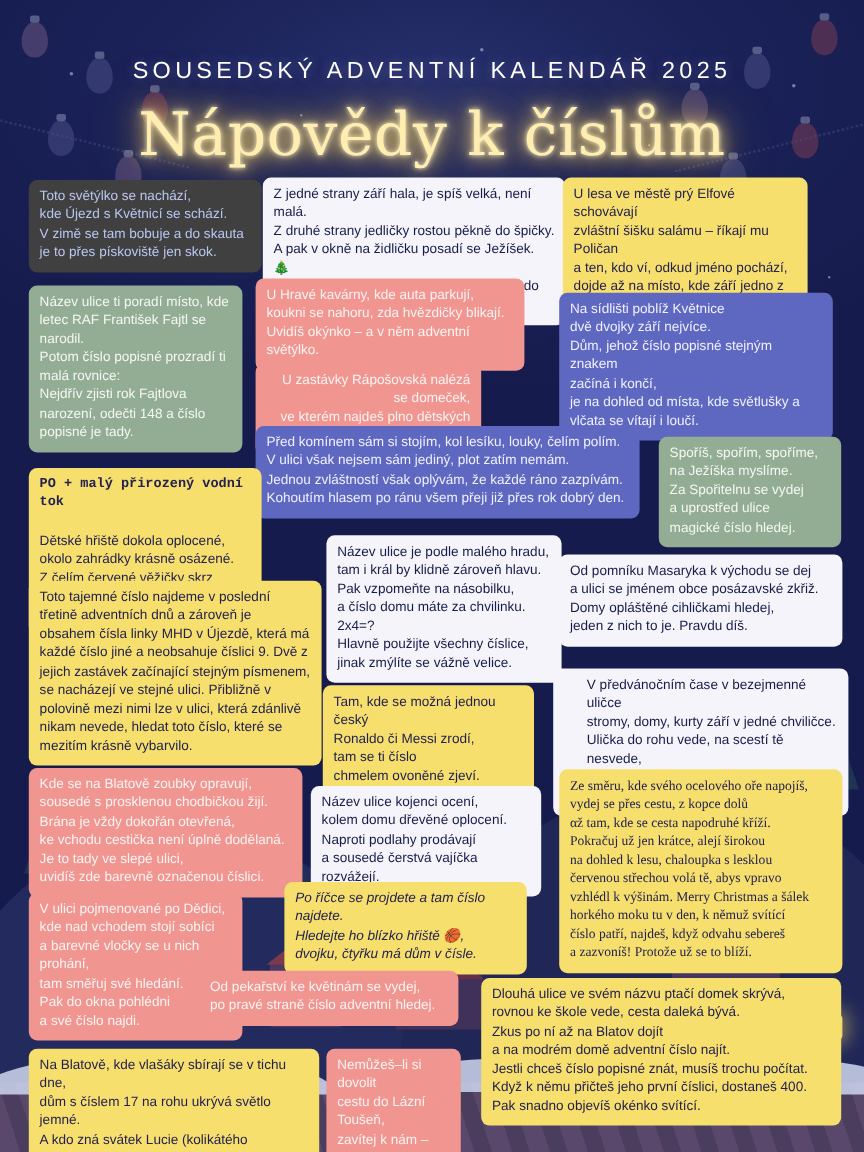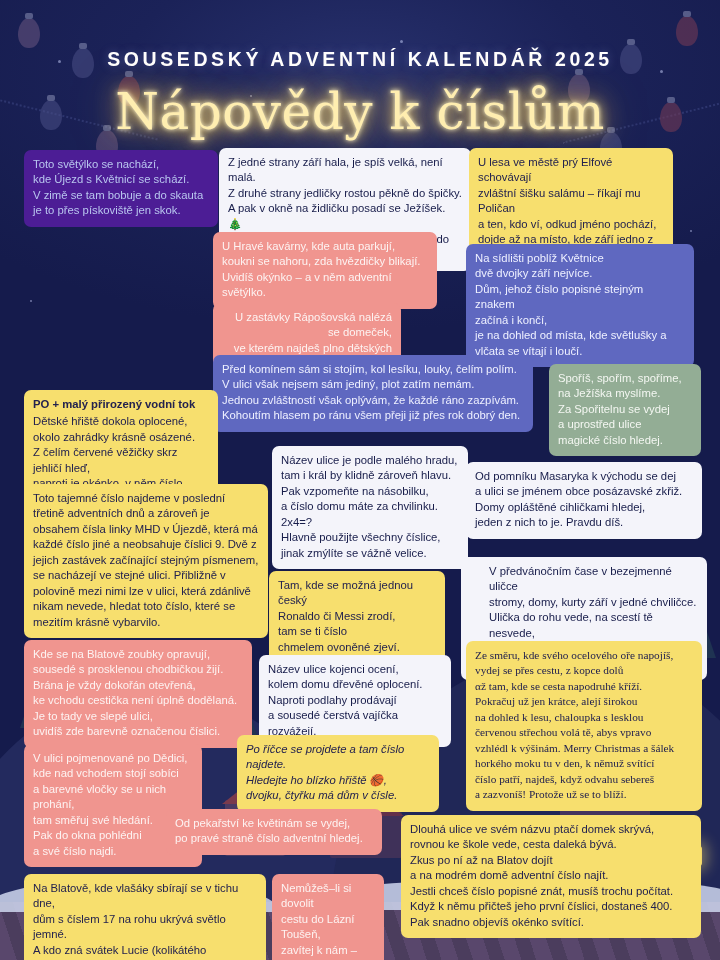--- a/index.html
+++ b/index.html
@@ -93,21 +93,21 @@
   }
 
   
   #header {
     position: relative; z-index: 3;
     padding-top: 48px; text-align: center;
   }
   #kicker {
     color: #ffffff;
     font-size: 19.5px;
-    font-weight: bold;
+    font-weight: normal;
     letter-spacing: 3.6px;
     text-shadow: 0 0 10px rgba(160,180,255,.35);
   }
   #title {
     margin-top: 12px;
     font-family: "DejaVu Serif", serif;
     font-size: 50px;
     color: #ffeeb0;
     letter-spacing: .5px;
     text-shadow:
@@ -121,29 +121,29 @@
   #clues { position: absolute; inset: 0; z-index: 4; }
 
   .clue {
     position: absolute;
     padding: 7px 9px 8px 9px;
     font-size: 11.3px;
     line-height: 1.37;
     border-radius: 7px;
     white-space: pre-line;
   }
-  .clue .hdr { font-weight: bold; display:block; margin-bottom:2px; }
+  .clue .hdr { font-weight: bold; display:block; margin-bottom:16px;font-family:Liberation Mono, monospace; }
 
   
   .c-white  { background:#f4f4fa; color:#171c4a; }
   .c-yellow { background:#f7df6e; color:#23224e; }
   .c-pink   { background:#f0958f; color:#fdf3f2; }
   .c-green  { background:#93ad95; color:#f4f7f2; }
   .c-blue   { background:#5f68c0; color:#eef0ff; }
-  .c-navy   { background:#4c1d95; color:#b9c6ef; }
+  .c-navy   { background:#404040; color:#b9c6ef; }
 </style>
 </head>
 <body>
 
 <div id="scene">
   <div class="bg-sky"></div>
 
   <div class="star" style="left:58px;  top:60px;  width:3px; height:3px;"></div>
   <div class="star" style="left:120px; top:150px; width:2px; height:2px;"></div>
   <div class="star" style="left:250px; top:95px;  width:2px; height:2px;"></div>
@@ -218,20 +218,28 @@
   <div class="clue c-white" style="left:219px; top:148px; width:252px;"><span>Z jedné strany září hala, je spíš velká, není malá.
 Z druhé strany jedličky rostou pěkně do špičky.
 A pak v okně na židličku posadí se Ježíšek. 🎄
 Hádej, hádej, hlavo chytrá. Sníh se snáší do šišek.</span></div>
   <div class="clue c-yellow" style="left:469px; top:148px; width:204px;"><span>U lesa ve městě prý Elfové schovávají
 zvláštní šišku salámu – říkají mu Poličan
 a ten, kdo ví, odkud jméno pochází,
 dojde až na místo, kde září jedno z čísel
 adventního kouzelného putování.</span></div>
 
+  <div class="clue c-green" style="left:24px;  top:238px; width:178px;"><span>Název ulice ti poradí místo, kde
+letec RAF František Fajtl se
+narodil.
+Potom číslo popisné prozradí ti
+malá rovnice:
+Nejdřív zjisti rok Fajtlova
+narození, odečti 148 a číslo
+popisné je tady.</span></div>
   <div class="clue c-pink" style="left:213px; top:232px; width:224px;"><span>U Hravé kavárny, kde auta parkují,
 koukni se nahoru, zda hvězdičky blikají.
 Uvidíš okýnko – a v něm adventní světýlko.</span></div>
   <div class="clue c-pink" style="left:213px; top:303px; width:188px;text-align:right;"><span>U zastávky Rápošovská nalézá se domeček,
 ve kterém najdeš plno dětských botiček.</span></div>
   <div class="clue c-blue" style="left:466px; top:244px; width:228px;"><span>Na sídlišti poblíž Květnice
 dvě dvojky září nejvíce.
 Dům, jehož číslo popisné stejným znakem
 začíná i končí,
 je na dohled od místa, kde světlušky a

